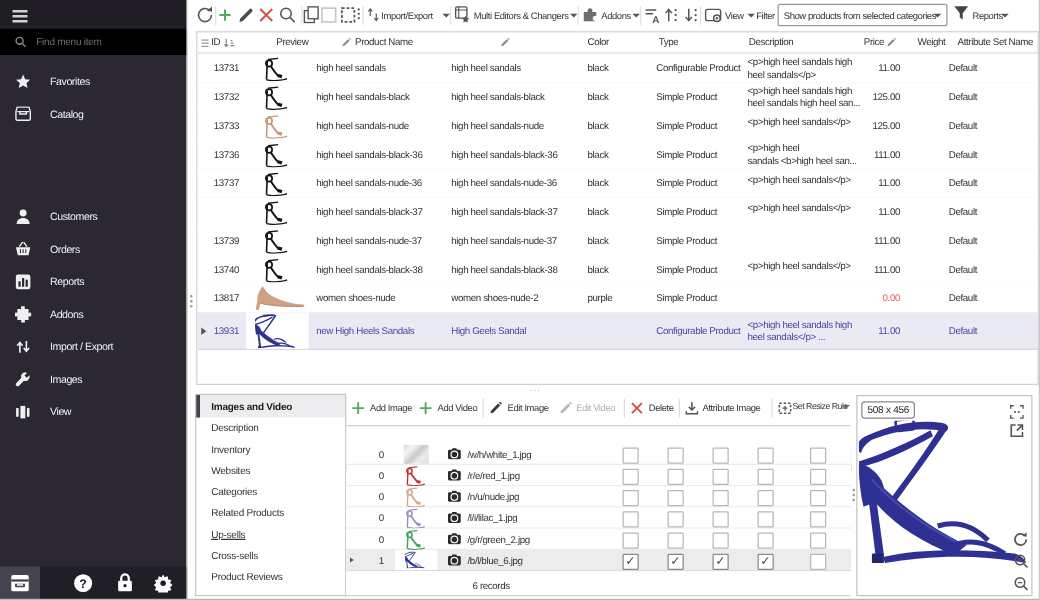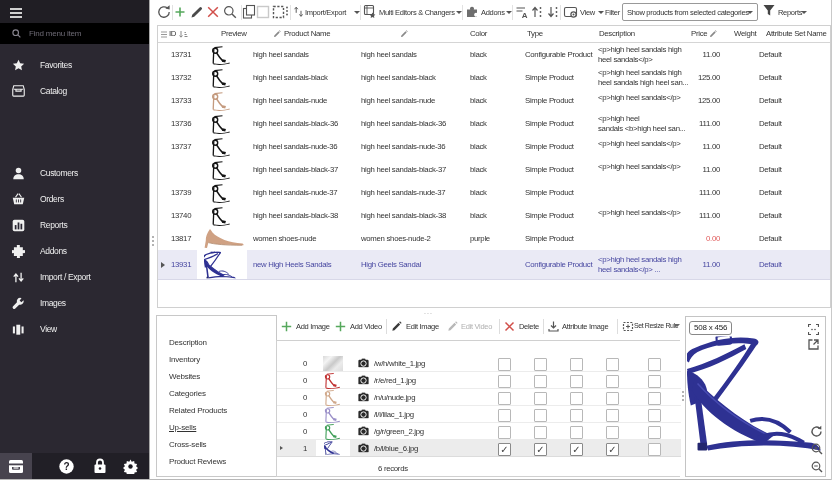--- a/index.html
+++ b/index.html
@@ -406,20 +406,24 @@
 <div class="cell" style="left:95px;top:10px;color:#4747a0;">new High Heels Sandals</div>
 <div class="cell" style="left:203px;top:10px;color:#4747a0;">High Geels Sandal</div>
 <div class="cell" style="left:367px;top:10px;color:#4747a0;">Configurable Product</div>
 <div class="cell" style="left:440px;top:5px;width:110px;white-space:nowrap;line-height:9.5px;max-height:20px;overflow:hidden;color:#4747a0;">&lt;p&gt;high heel sandals high<br>heel sandals&lt;/p&gt; ...</div>
 <div class="cell" style="left:500px;top:10px;width:62px;text-align:right;color:#4747a0;">11.00</div>
 <div class="cell" style="left:601px;top:10px;color:#4747a0;">Default</div>
 </div>
 </div>
 
 <div class="ab" style="left:156px;top:315px;width:121px;height:162px;border:1px solid #c8c8c8;box-sizing:border-box;background:#fff;">
+<div class="ab" style="left:0;top:0;width:119px;height:18px;background:#ededf0;">
+<div class="ab" style="left:0;top:0;width:3px;height:18px;background:#44404b;"></div>
+<div class="ab" style="left:12px;top:5px;font-size:8px;letter-spacing:-0.2px;color:#222;font-weight:bold;">Images and Video</div>
+</div>
 <div class="ab" style="left:12px;top:22px;font-size:8px;letter-spacing:-0.2px;color:#333;">Description</div>
 <div class="ab" style="left:12px;top:39px;font-size:8px;letter-spacing:-0.2px;color:#333;">Inventory</div>
 <div class="ab" style="left:12px;top:56px;font-size:8px;letter-spacing:-0.2px;color:#333;">Websites</div>
 <div class="ab" style="left:12px;top:73px;font-size:8px;letter-spacing:-0.2px;color:#333;">Categories</div>
 <div class="ab" style="left:12px;top:90px;font-size:8px;letter-spacing:-0.2px;color:#333;">Related Products</div>
 <div class="ab" style="left:12px;top:107px;font-size:8px;letter-spacing:-0.2px;color:#333;text-decoration:underline;">Up-sells</div>
 <div class="ab" style="left:12px;top:124px;font-size:8px;letter-spacing:-0.2px;color:#333;">Cross-sells</div>
 <div class="ab" style="left:12px;top:141px;font-size:8px;letter-spacing:-0.2px;color:#333;">Product Reviews</div>
 </div>
 <div class="ab" style="left:280px;top:312px;width:405px;height:28px;background:#fff;overflow:hidden;">

